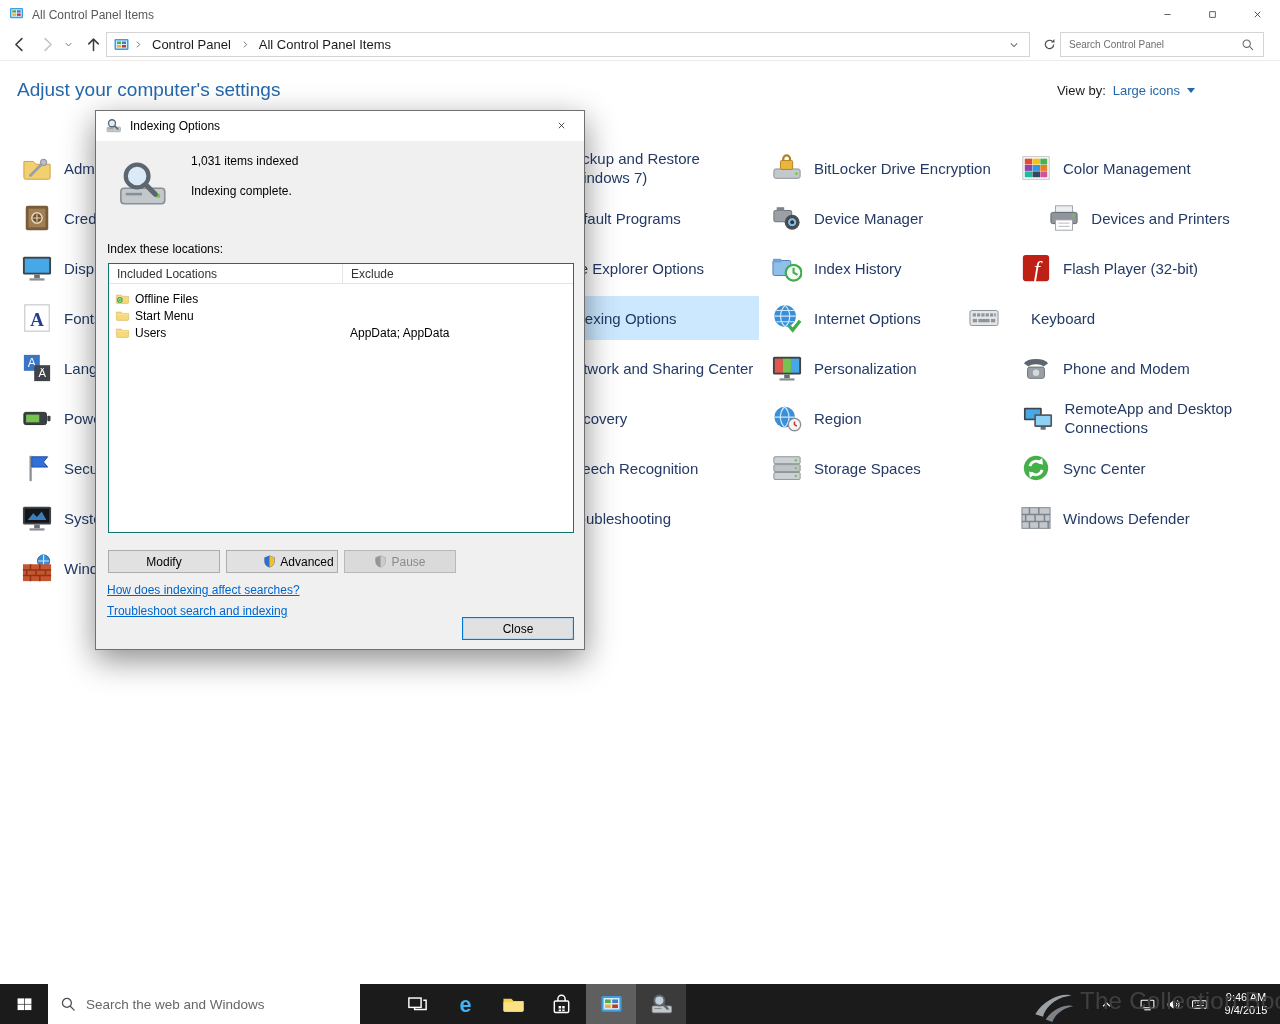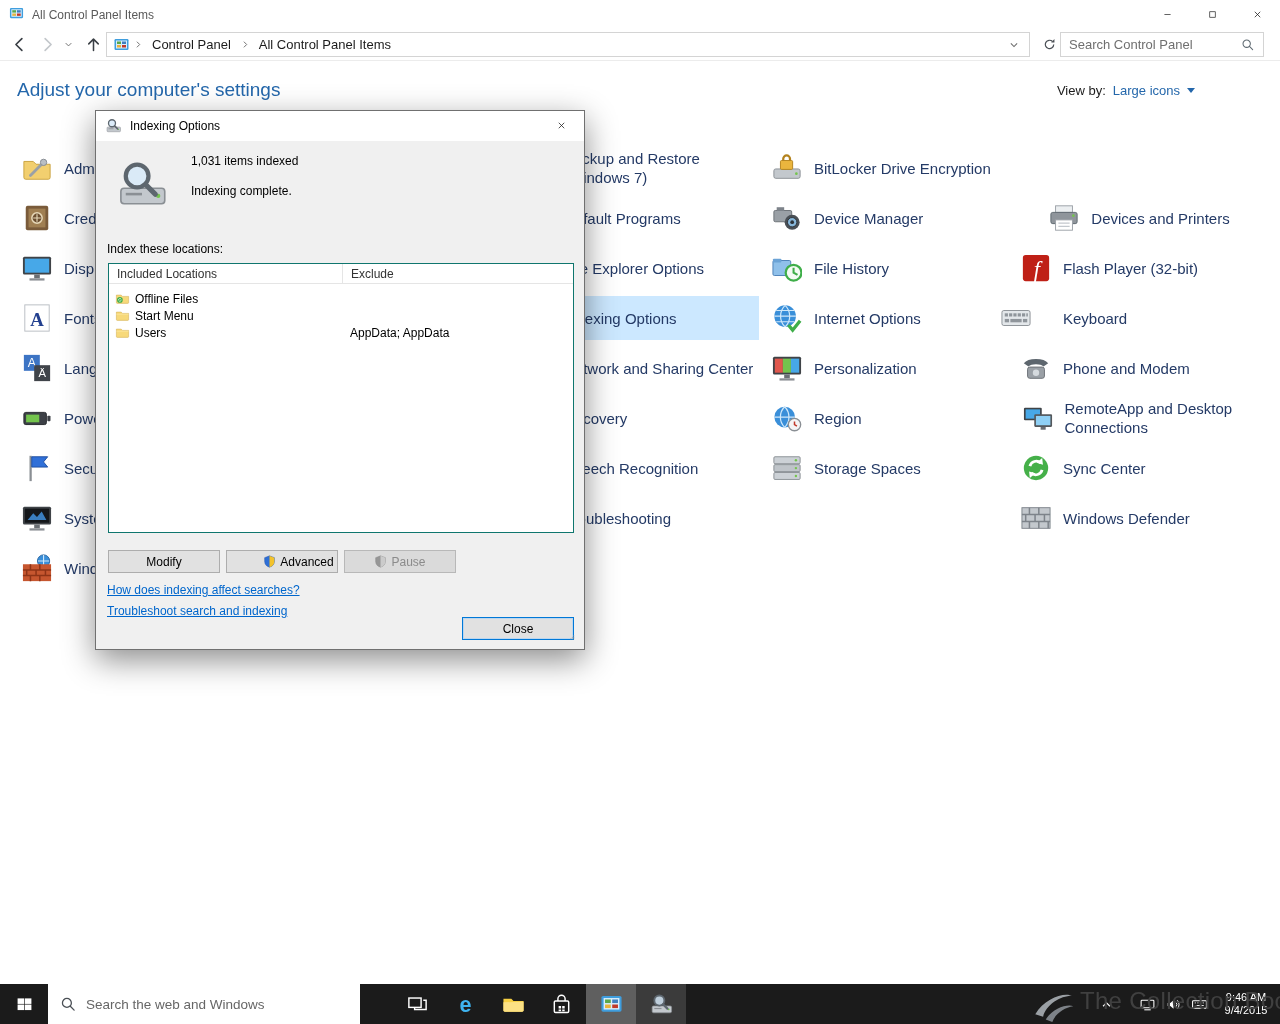--- a/index.html
+++ b/index.html
@@ -20,21 +20,21 @@
   .nav-btn{position:absolute;top:4px;width:26px;height:25px;display:flex;align-items:center;justify-content:center;color:#3a3f45;}
   .nav-btn svg{width:19px;height:19px;}
   #back-btn{left:6px;} #fwd-btn{left:34px;color:#c3c7cb;} #nav-chev{left:60px;width:16px;} #nav-chev svg{width:9px;height:9px;color:#6d6d6d;} #up-btn{left:80px;}
   #refresh-btn{left:1036px;} #refresh-btn svg{width:15px;height:15px;color:#4a4f55;}
   .addressbar{position:absolute;left:106px;top:4px;width:924px;height:25px;border:1px solid #d4d4d4;background:#fff;display:flex;align-items:center;font-size:13px;color:#1b1b1b;}
   .addr-icon{width:19px;height:16px;margin-left:5px;flex:none;}
   .crumb{padding:0 7px;white-space:nowrap;cursor:pointer;}
   .crumb-chev{width:14px;height:9px;color:#6d6d6d;flex:none;}
   .addr-drop{margin-left:auto;width:22px;height:10px;color:#6d6d6d;margin-right:4px;flex:none;}
   .searchbox{position:absolute;left:1060px;top:4px;width:204px;height:25px;border:1px solid #d4d4d4;background:#fff;display:flex;align-items:center;}
-  .searchbox input{flex:1;min-width:0;border:0;outline:0;padding-left:8px;font-size:13px;font-family:inherit;color:#1b1b1b;background:transparent;}
+  .searchbox input{flex:1;min-width:0;border:0;outline:0;padding-left:8px;font-size:10px;font-family:inherit;color:#1b1b1b;background:transparent;}
   .searchbox input::placeholder{color:#6f6f6f;}
   .sb-icon{width:14px;height:14px;color:#5f6a72;margin:0 8px 0 4px;flex:none;}
 
   
   #page-header-title{position:absolute;left:17px;top:79px;font-size:19px;color:#2467ab;z-index:1;}
   #viewby{position:absolute;right:85px;top:83px;font-size:13px;color:#1b1b1b;display:flex;align-items:center;gap:7px;z-index:1;}
   #viewby .vb-value{color:#2467ab;}
   .tri-down{width:0;height:0;border:4px solid transparent;border-top:5px solid #2467ab;margin-top:4px;}
 
   
@@ -401,21 +401,21 @@
     </div>
     <div class="cp-item" style="left: 767px; top: 246px;">
       <span class="cp-icon">
         <svg viewBox="0 0 32 32">
           <rect x="1" y="8" width="19" height="16" rx="1.5" fill="#8fc0ea" stroke="#4a7fb5"></rect>
           <rect x="1" y="6" width="9" height="4" rx="1" fill="#6ba3d6"></rect>
           <circle cx="23" cy="21" r="8.4" fill="#f4fbf4" stroke="#3fae49" stroke-width="2.4"></circle>
           <path d="M23 15.8V21l4.2 2.4" stroke="#3fae49" stroke-width="2.2" fill="none"></path>
         </svg>
       </span>
-      <span class="cp-label">File History</span>
+      <span class="cp-label">Index History</span>
     </div>
     <div class="cp-item" style="left: 767px; top: 296px;">
       <span class="cp-icon">
         <svg viewBox="0 0 32 32">
           <circle cx="14" cy="14" r="11.5" fill="#3a8fd9"></circle>
           <path d="M2.5 14h23M14 2.5a16 16 0 0 1 0 23M14 2.5a16 16 0 0 0 0 23M4.5 8h19M4.5 20h19" stroke="#cfe8fa" stroke-width="1.3" fill="none"></path>
           <path d="M17.5 23.5l4.5 5.5 8-10" stroke="#3fae49" stroke-width="3.6" fill="none"></path>
         </svg>
       </span>
       <span class="cp-label">Internet Options</span>
@@ -450,20 +450,37 @@
           <rect x="2" y="4" width="28" height="7.4" rx="1.2" fill="#ccd1d6" stroke="#8a8f94"></rect>
           <rect x="2" y="12.4" width="28" height="7.4" rx="1.2" fill="#bfc4c9" stroke="#8a8f94"></rect>
           <rect x="2" y="20.8" width="28" height="7.4" rx="1.2" fill="#ccd1d6" stroke="#8a8f94"></rect>
           <circle cx="25.5" cy="7.7" r="1.3" fill="#74c44d"></circle>
           <circle cx="25.5" cy="16.1" r="1.3" fill="#74c44d"></circle>
           <circle cx="25.5" cy="24.5" r="1.3" fill="#74c44d"></circle>
         </svg>
       </span>
       <span class="cp-label">Storage Spaces</span>
     </div>
+    <div class="cp-item" style="left: 1016px; top: 146px;">
+      <span class="cp-icon">
+        <svg viewBox="0 0 32 32">
+          <rect x="2" y="4" width="28" height="24" fill="#fff" stroke="#b8bdc2"></rect>
+          <rect x="4" y="6" width="8" height="6.3" fill="#e04b3c"></rect>
+          <rect x="12.3" y="6" width="8" height="6.3" fill="#f2c21a"></rect>
+          <rect x="20.6" y="6" width="7.4" height="6.3" fill="#4caf50"></rect>
+          <rect x="4" y="12.8" width="8" height="6.3" fill="#8e44ad"></rect>
+          <rect x="12.3" y="12.8" width="8" height="6.3" fill="#3498db"></rect>
+          <rect x="20.6" y="12.8" width="7.4" height="6.3" fill="#e67e22"></rect>
+          <rect x="4" y="19.6" width="8" height="6.3" fill="#1abc9c"></rect>
+          <rect x="12.3" y="19.6" width="8" height="6.3" fill="#34495e"></rect>
+          <rect x="20.6" y="19.6" width="7.4" height="6.3" fill="#d35496"></rect>
+        </svg>
+      </span>
+      <span class="cp-label">Color Management</span>
+    </div>
     <div class="cp-item" style="left: 1016px; top: 196px; justify-content: center;">
       <span class="cp-icon">
         <svg viewBox="0 0 32 32">
           <rect x="7" y="3" width="18" height="7" fill="#eceff1" stroke="#9aa0a6"></rect>
           <rect x="2" y="10" width="28" height="12" rx="2" fill="#8f959b" stroke="#5d666e"></rect>
           <circle cx="26" cy="13.5" r="1.4" fill="#74c44d"></circle>
           <rect x="7" y="18" width="18" height="11" fill="#fff" stroke="#9aa0a6"></rect>
           <path d="M10 21.5h12M10 25h12" stroke="#c3c8cd" stroke-width="1.4"></path>
         </svg>
       </span>
@@ -471,21 +488,21 @@
     </div>
     <div class="cp-item" style="left: 1016px; top: 246px;">
       <span class="cp-icon">
         <svg viewBox="0 0 32 32">
           <rect x="2" y="2" width="28" height="28" rx="3" fill="#bf2016"></rect>
           <text x="17" y="26" font-size="24" font-style="italic" font-family="Liberation Serif, serif" fill="#fff" text-anchor="middle">f</text>
         </svg>
       </span>
       <span class="cp-label">Flash Player (32-bit)</span>
     </div>
-    <div class="cp-item" style="left: 996px; top: 296px; gap: 32px;">
+    <div class="cp-item" style="left: 964px; top: 296px; gap: 32px;">
       <span class="cp-icon">
         <svg viewBox="0 0 32 32">
           <rect x="1" y="8" width="30" height="16" rx="2" fill="#e3e7ea" stroke="#8a8f94"></rect>
           <g fill="#8f959b">
             <rect x="4" y="11" width="3.4" height="3.4"></rect>
             <rect x="8.6" y="11" width="3.4" height="3.4"></rect>
             <rect x="13.2" y="11" width="3.4" height="3.4"></rect>
             <rect x="17.8" y="11" width="3.4" height="3.4"></rect>
             <rect x="22.4" y="11" width="3.4" height="3.4"></rect>
             <rect x="27" y="11" width="1.6" height="3.4"></rect>

